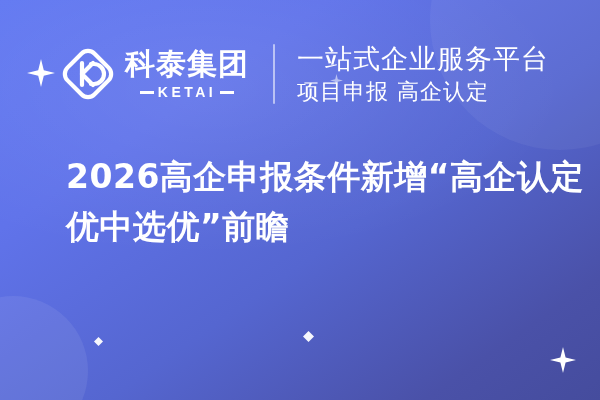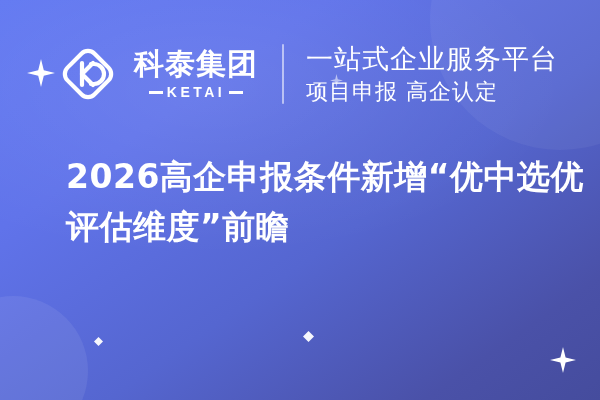--- a/index.html
+++ b/index.html
@@ -65,21 +65,20 @@
     width: 600px;
     height: 80px;
     display: flex;
     align-items: center;
   }
 
   .logo-group {
     display: flex;
     align-items: center;
     margin-left: 60px;
-    gap: 9px;
   }
   .logo-mark {
     width: 56px;
     height: 56px;
     flex: 0 0 56px;
     margin-right: 9px;
   }
   .logo-mark svg { display: block; }
 
   .logo-words {
@@ -204,17 +203,17 @@
     <div class="divider"></div>
 
     <div class="tagline">
       <span class="tagline-main">一站式企业服务平台</span>
       <span class="tagline-sub">项目申报 高企认定</span>
     </div>
 
   </div>
 
   <div class="headline">
-    <span class="hl-line">2026高企申报条件新增“优中选优</span>
-    <span class="hl-line">评估维度”前瞻</span>
+    <span class="hl-line">2026高企申报条件新增“高企认定</span>
+    <span class="hl-line">优中选优”前瞻</span>
   </div>
 
 </div>
 
 </body></html>

